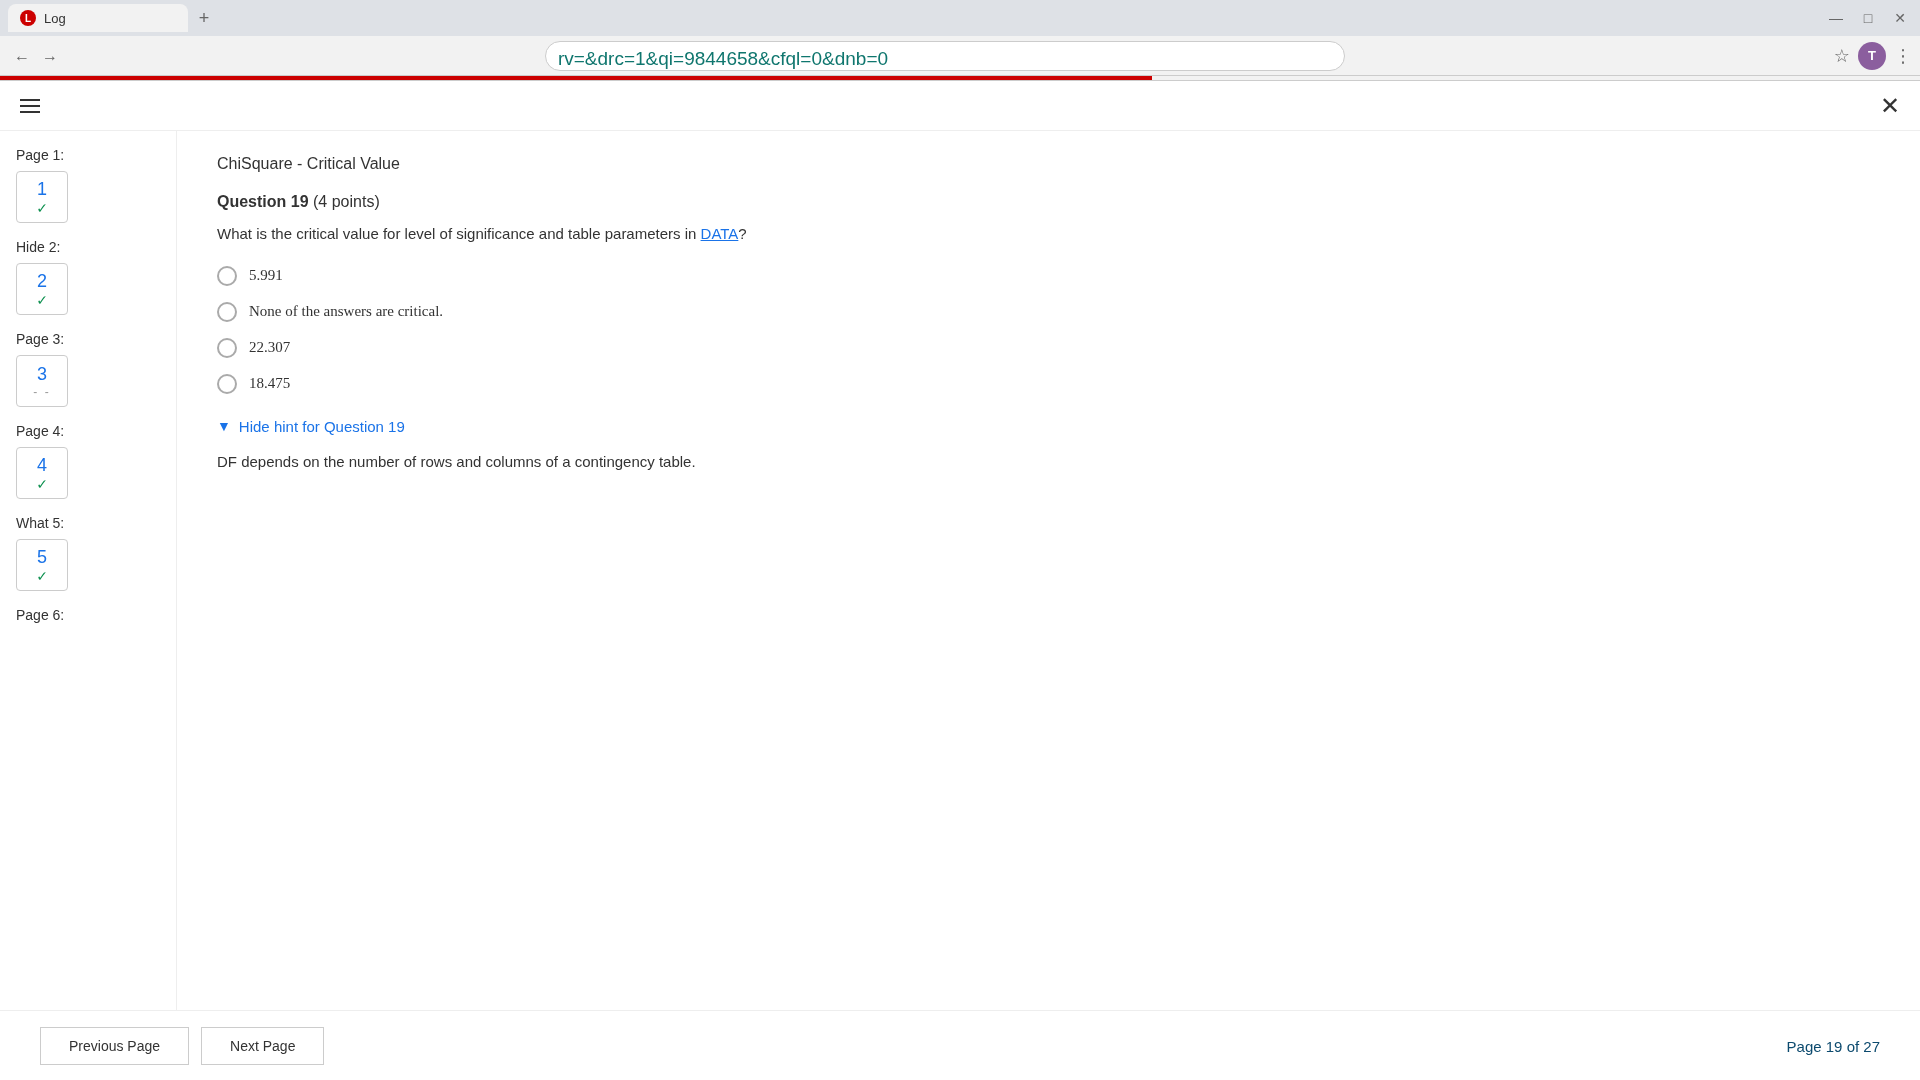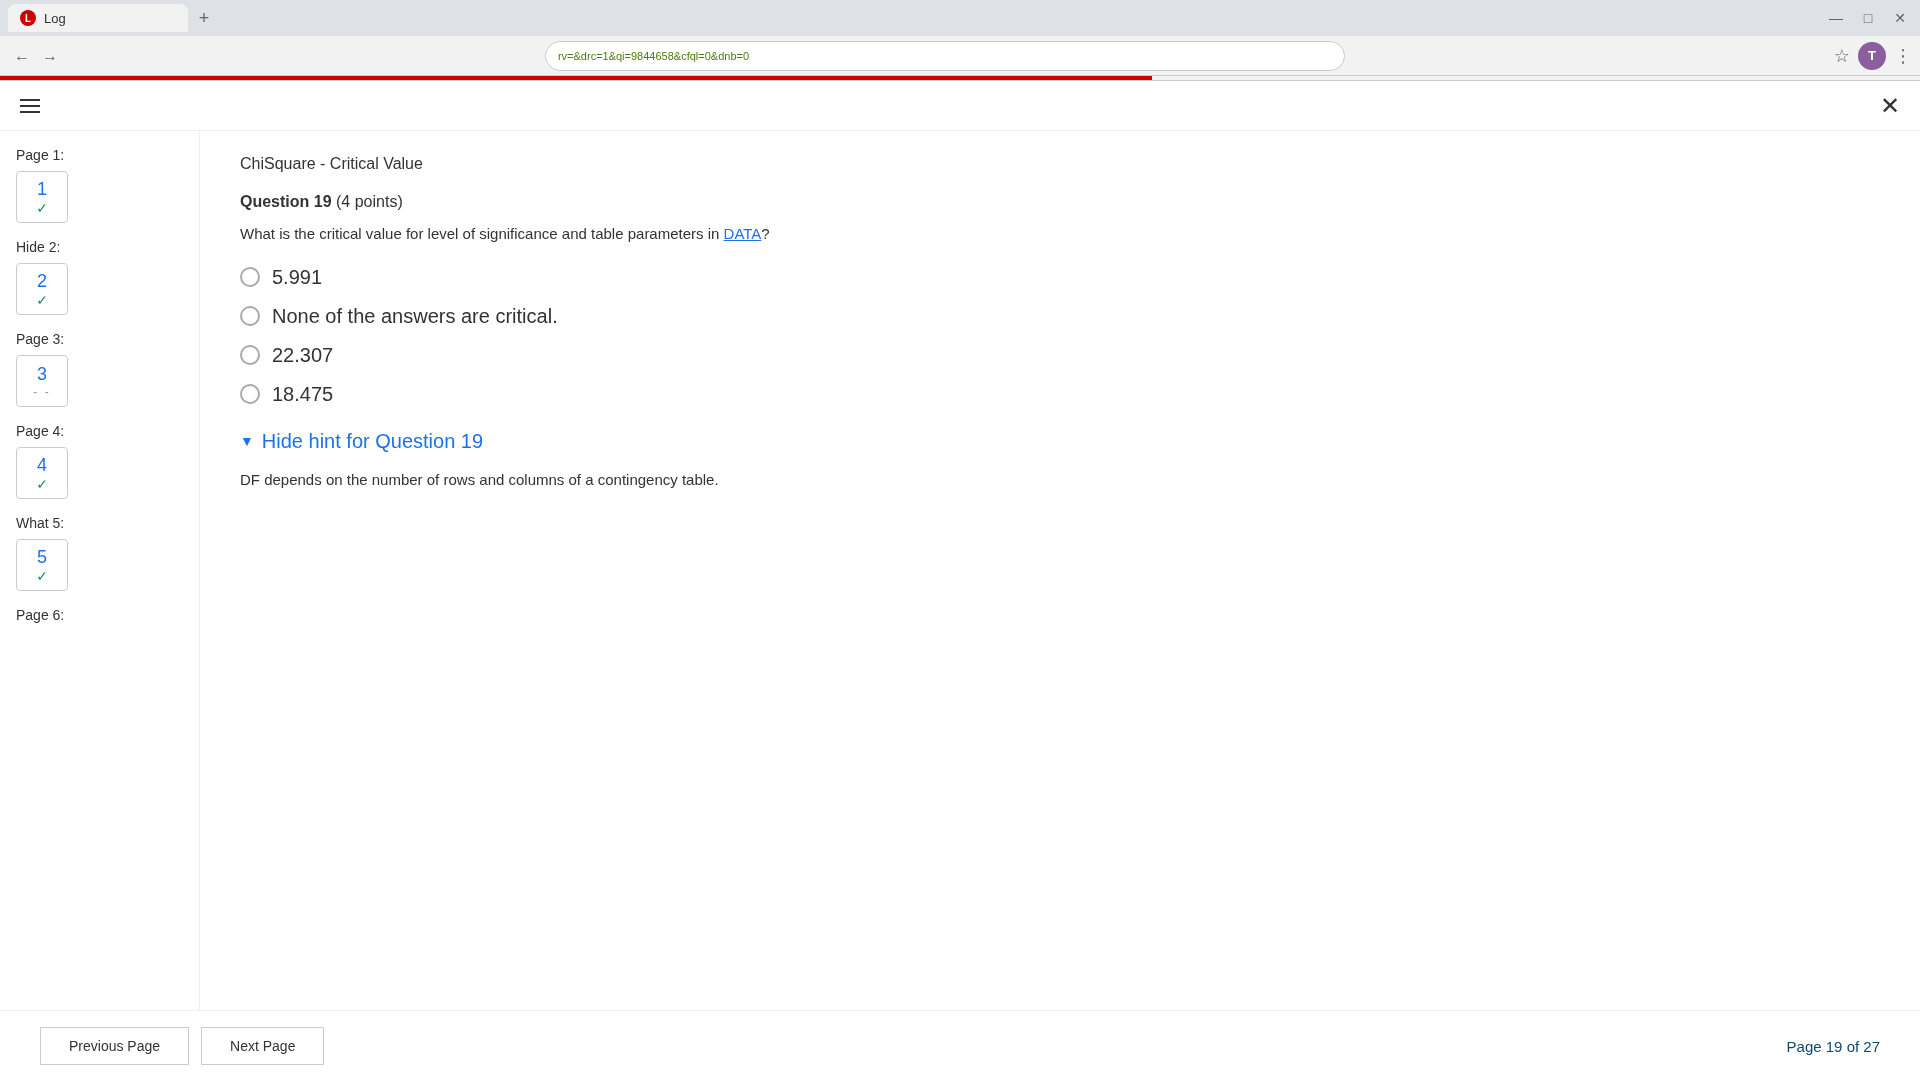--- a/index.html
+++ b/index.html
@@ -95,24 +95,24 @@
     }
     .address-bar {
       flex: 1;
       max-width: 800px;
       margin: 0 auto;
       background: white;
       border: 1px solid #ccc;
       border-radius: 20px;
       height: 30px;
       display: flex;
-      align-items: center;
+      align-items: flex-end;
       padding: 0 12px;
-      font-size: 11px;
-      color: #4d7c0f;
+      font-size: 19px;
+      color: #0f766e;
     }
     .address-bar-actions {
       display: flex;
       align-items: center;
       gap: 8px;
       margin-left: 8px;
     }
     .profile-icon {
       width: 28px;
       height: 28px;
@@ -184,21 +184,21 @@
 
     
     .main-layout {
       display: flex;
       flex: 1;
       overflow: hidden;
     }
 
     
     .sidebar {
-      width: 200px;
+      width: 177px;
       border-right: 1px solid #eee;
       overflow-y: auto;
       padding: 16px 16px;
       position: relative;
     }
     .page-group {
       margin-bottom: 16px;
     }
     .page-label {
       font-size: 14px;
@@ -277,39 +277,40 @@
     }
     .radio-circle {
       width: 20px;
       height: 20px;
       border: 2px solid #aaa;
       border-radius: 50%;
       margin-right: 12px;
       flex-shrink: 0;
     }
     .option-text {
-      font-size: 20px;
-      color: #333;
+      font-size: 15px;
+      color: #333;
+      font-family: Liberation Serif, serif;
     }
 
     
     .hint-toggle {
       display: flex;
       align-items: center;
       gap: 8px;
       cursor: pointer;
       margin-bottom: 16px;
     }
     .hint-toggle-arrow {
       color: #1a73e8;
       font-size: 14px;
     }
     .hint-toggle-label {
       color: #1a73e8;
-      font-size: 20px;
+      font-size: 15px;
     }
     .hint-text {
       font-size: 15px;
       color: #333;
       line-height: 1.5;
     }
 
     
     .bottom-nav {
       display: flex;

